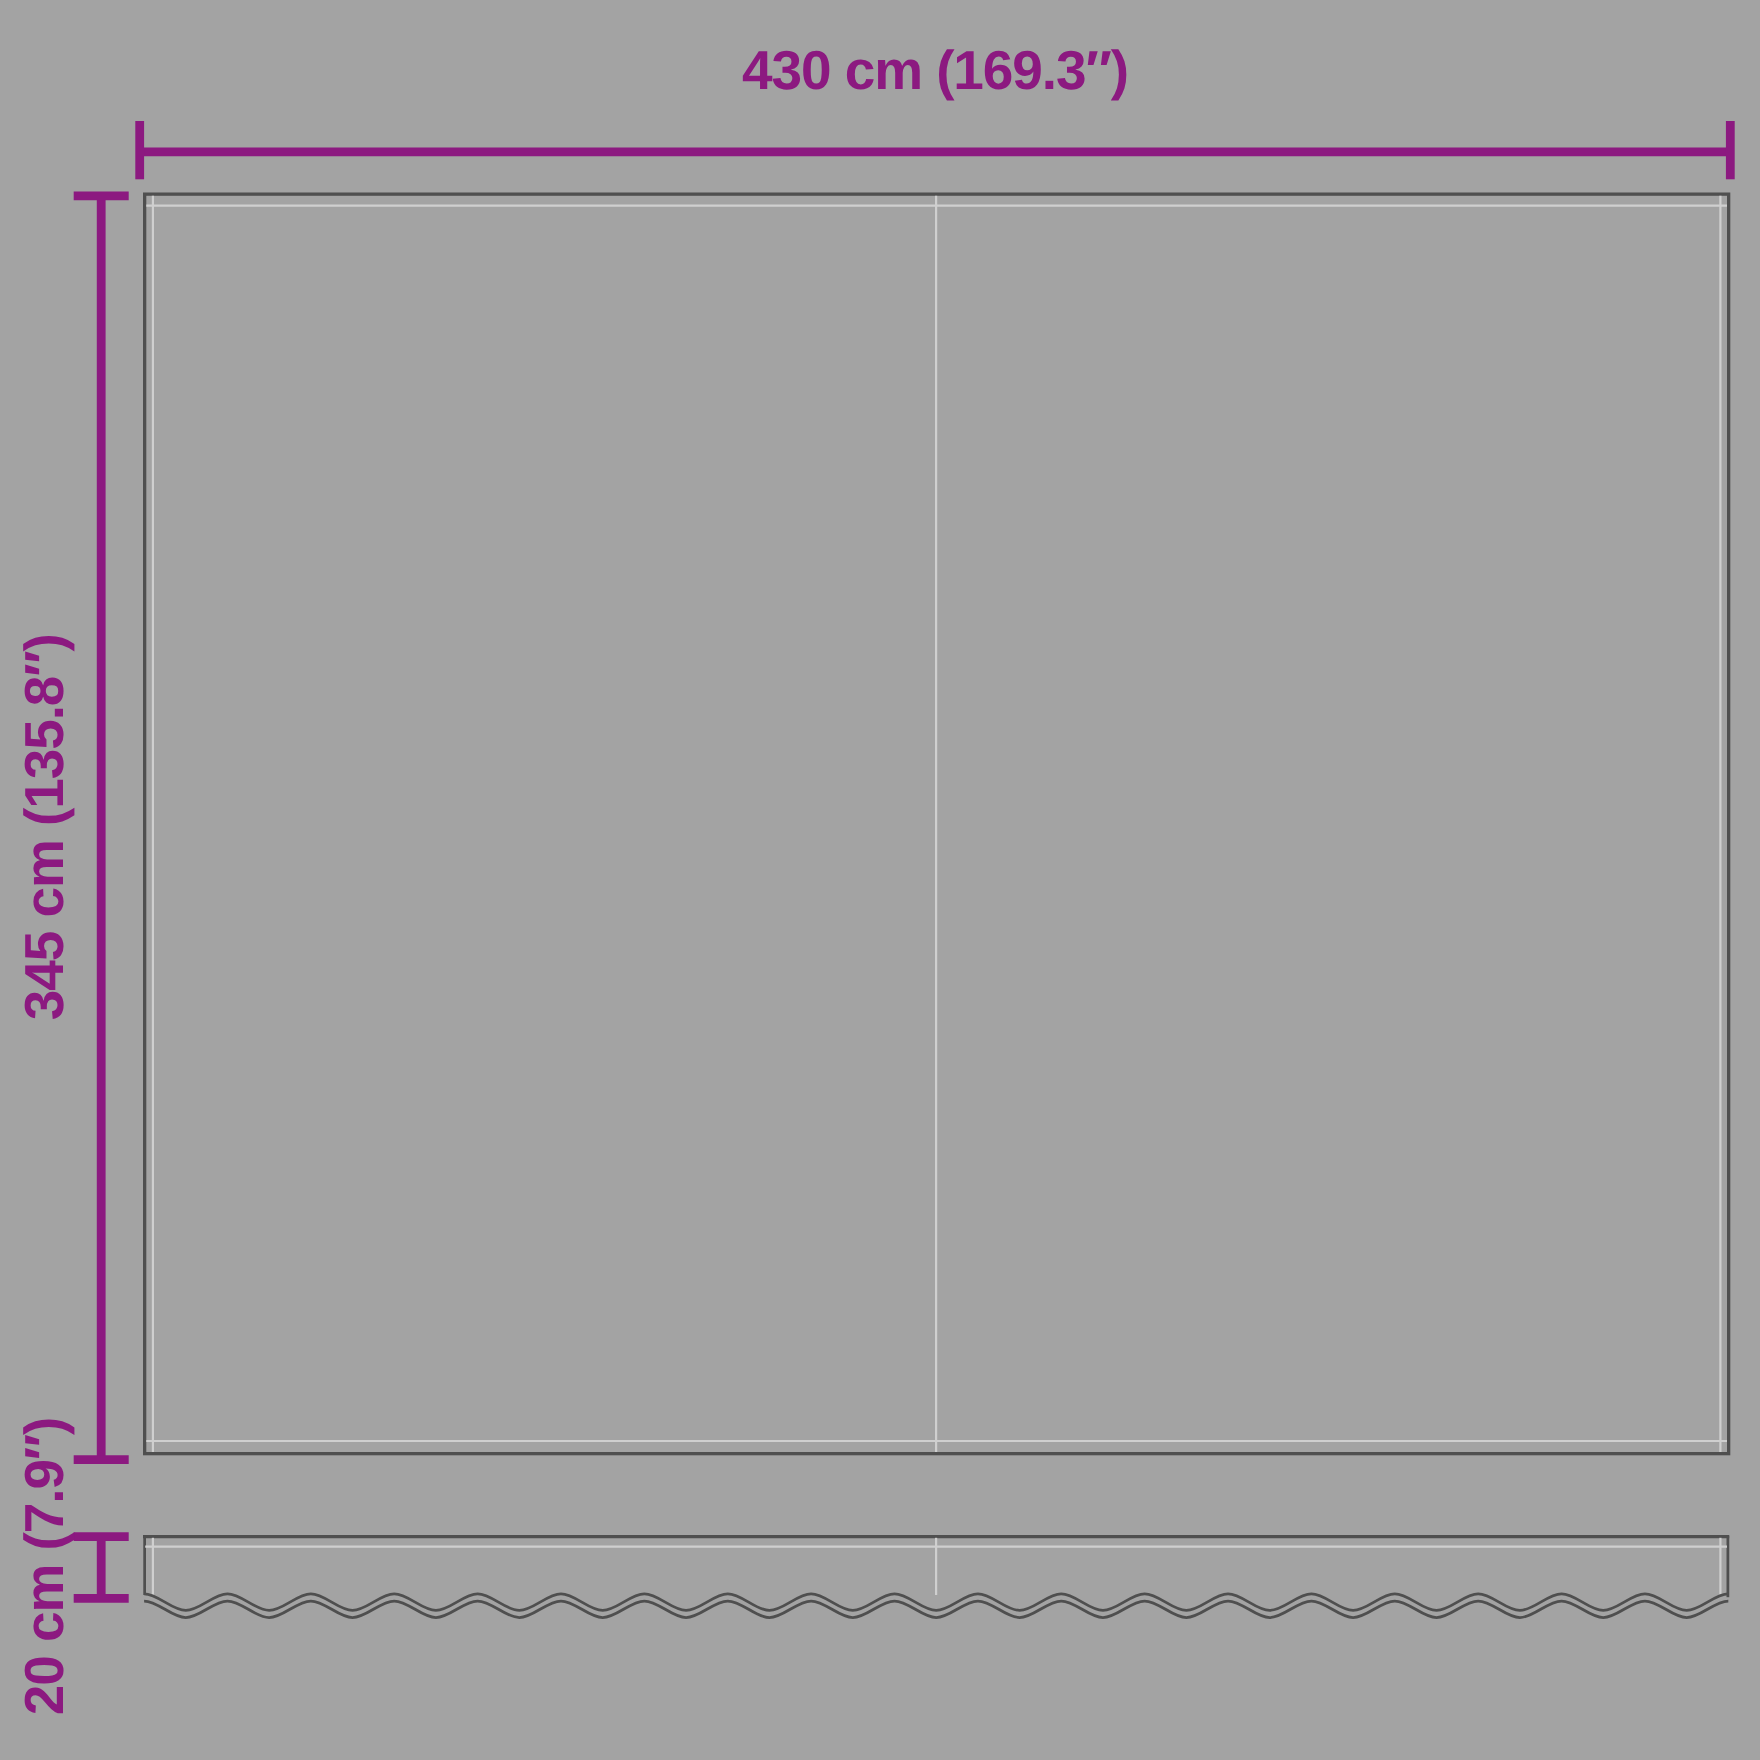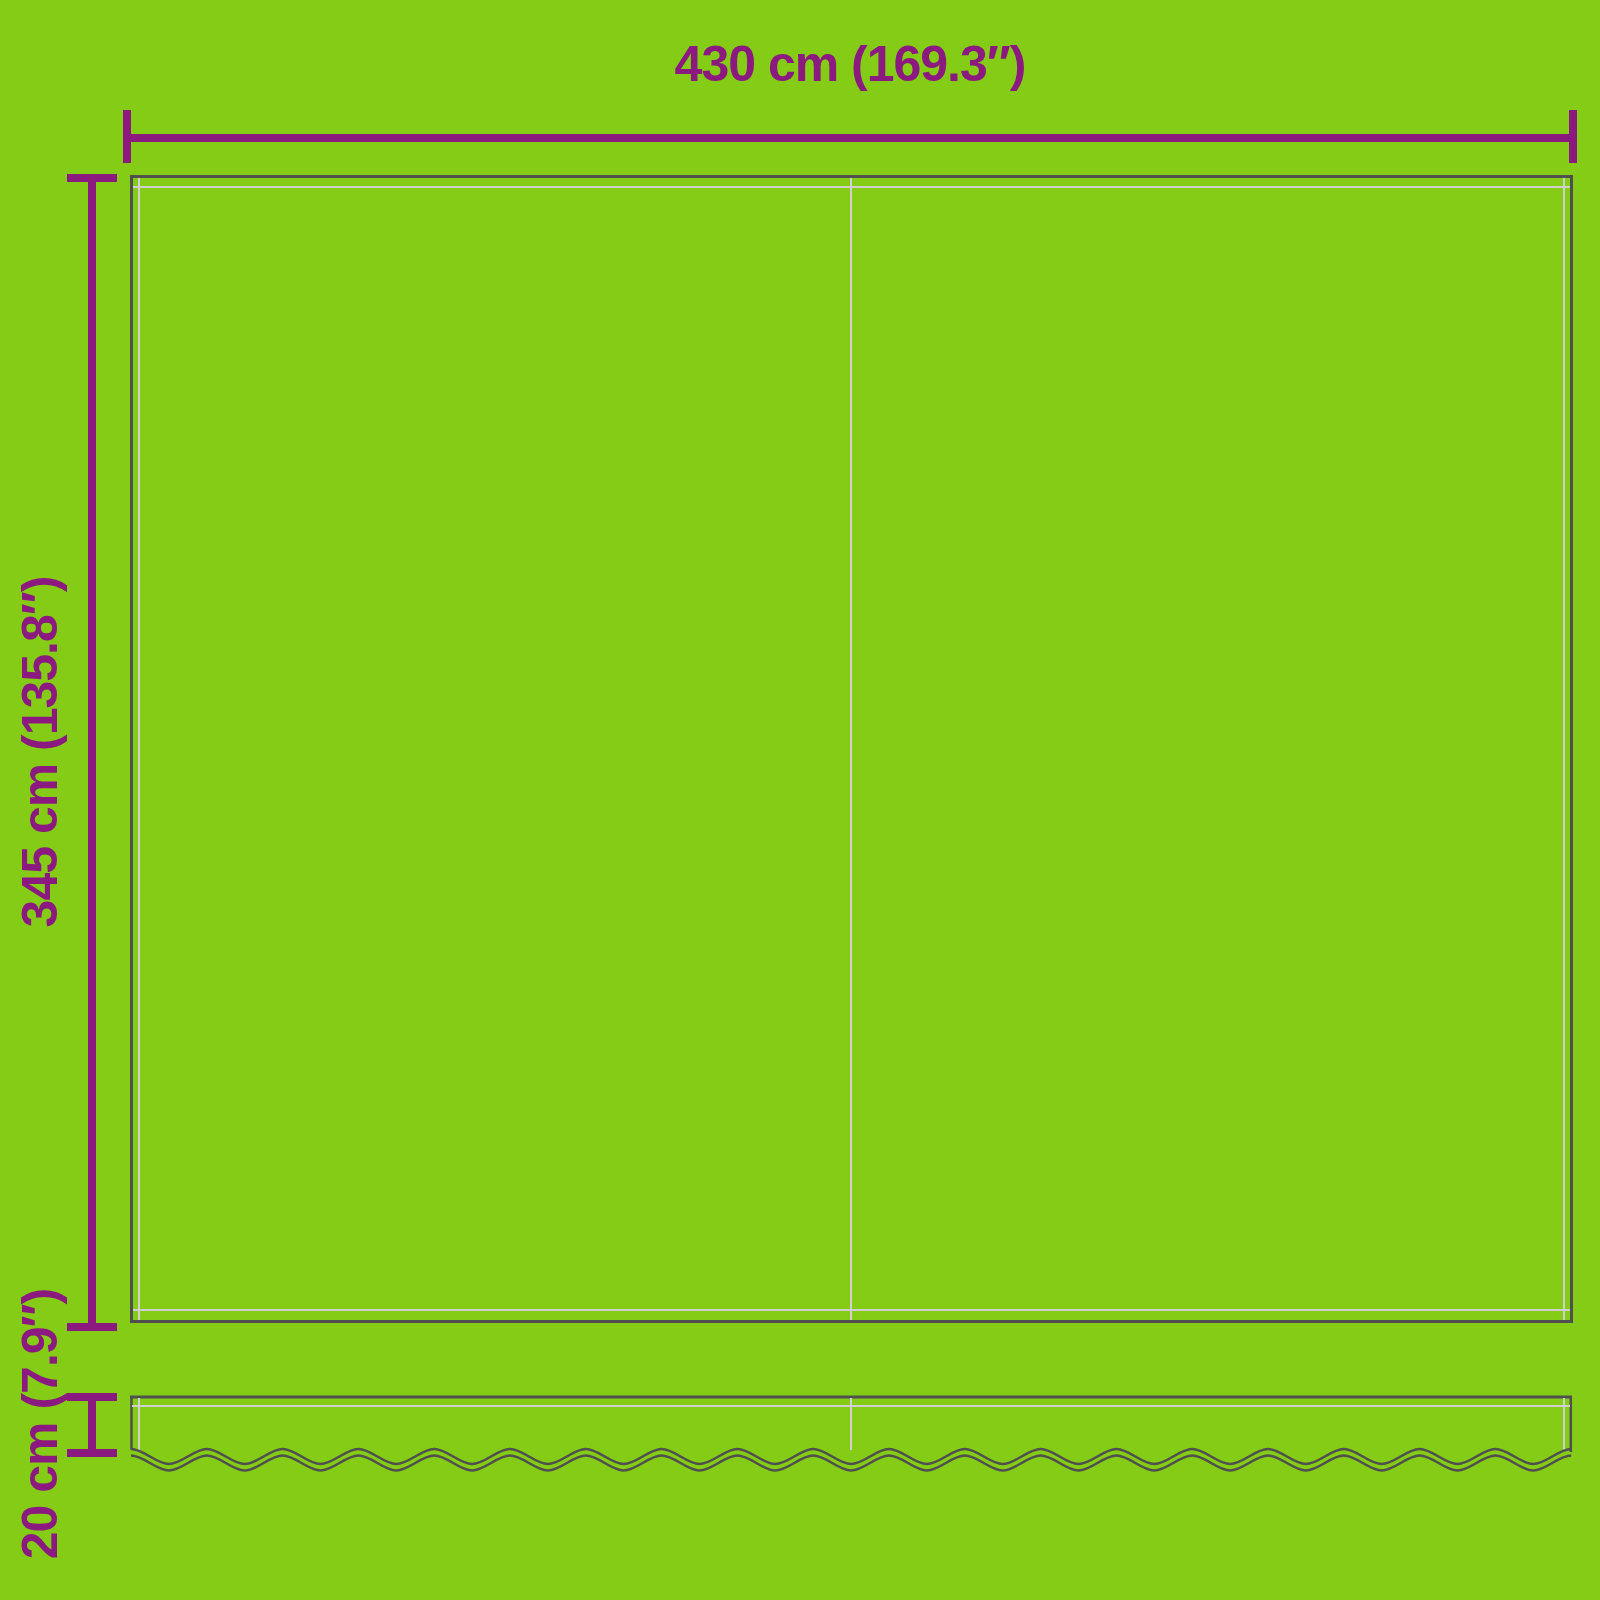--- a/index.html
+++ b/index.html
@@ -1,19 +1,19 @@
 <!DOCTYPE html>
 <html style="--accent: #8C1980; --outline: #4F4F4F; --inner: #CFCFCF;"><head>
 <meta charset="utf-8">
 <style>
   html,body{margin:0;padding:0;background:#ffffff;}
   .canvas{
     position:relative;
     width:1600px;height:1600px;
-    background:#84cc16;
+    background:#a3a3a3;
     overflow:hidden;
     font-family:"Liberation Sans", sans-serif;
   }
   .artwork{position:absolute;left:0;top:0;width:1600px;height:1600px;}
   .dim-label{
     position:absolute;
     font-weight:700;
     font-size:50px;
     letter-spacing:-1px;
     color:var(--accent,#8C1980);

